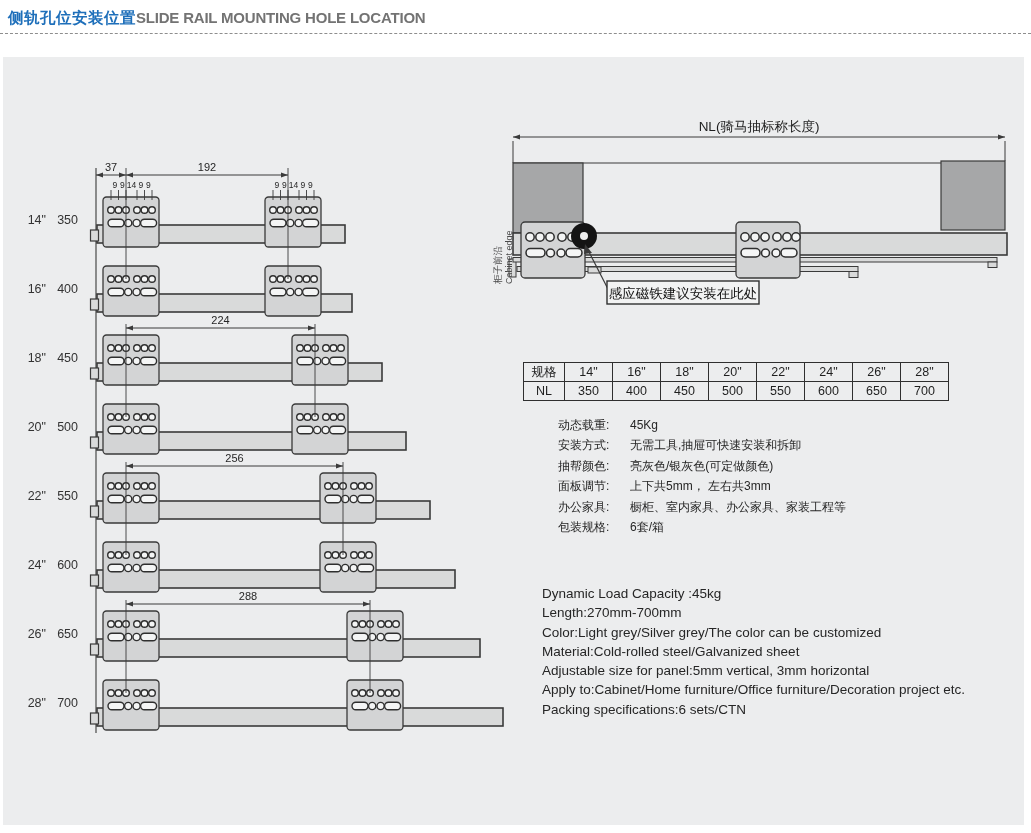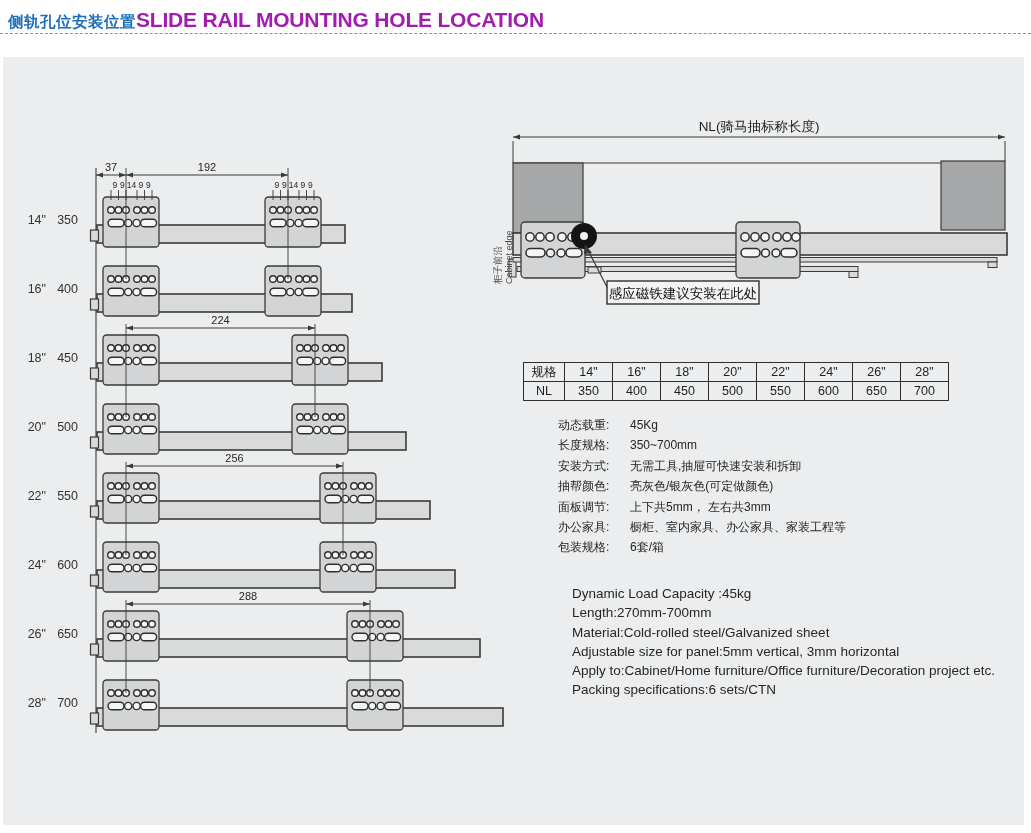--- a/index.html
+++ b/index.html
@@ -1,31 +1,31 @@
 <!DOCTYPE html>
 <html><head>
 <meta charset="utf-8">
 <style>
   html,body{margin:0;padding:0;background:#ffffff;font-family:"Liberation Sans",sans-serif;}
   #page{position:relative;width:1031px;height:833px;background:#fff;overflow:hidden;}
   #header{position:absolute;left:8px;top:8px;white-space:nowrap;}
   #title-cn{color:#1e6fba;font-size:15.5px;font-weight:bold;letter-spacing:.5px;text-align:right;}
-  #title-en{color:#a21caf;font-size:21px;font-weight:bold;letter-spacing:-0.2px;}
+  #title-en{color:#737373;font-size:15px;font-weight:bold;letter-spacing:-0.2px;}
   #dashed-divider{position:absolute;left:0;top:33px;width:1031px;border-top:1px dashed #8e8e8e;}
   #panel{position:absolute;left:3px;top:57px;width:1021px;height:768px;background:#ecedee;}
   #diagram-svg{position:absolute;left:0;top:0;width:1031px;height:833px;}
   #size-table{position:absolute;left:523px;top:343px;border-collapse:collapse;margin-top:19px;}
   #size-table td{border:1.3px solid #2f2f2f;font-size:12.5px;color:#1f1f1f;text-align:center;
      padding:0;height:18px;font-weight:normal;}
   #size-table td.first{width:40px;}
   #size-table td.col{width:47px;}
   #specs-cn{position:absolute;left:558px;top:415px;font-size:12px;line-height:20.4px;color:#262626;}
   .spec-row{white-space:nowrap;}
   .spec-label{display:inline-block;min-width:72px;}
-  #specs-en{position:absolute;left:572px;top:584px;font-size:13.5px;line-height:19.3px;color:#262626;white-space:nowrap;}
+  #specs-en{position:absolute;left:542px;top:584px;font-size:13.5px;line-height:19.3px;color:#262626;white-space:nowrap;}
 </style>
 </head>
 <body>
 
 <div id="page">
   <div id="header">
     <span id="title-cn">侧轨孔位安装位置</span><span id="title-en">SLIDE RAIL MOUNTING HOLE LOCATION</span>
   </div>
   <div id="dashed-divider"></div>
   <div id="panel"></div>
@@ -392,28 +392,28 @@
           <td class="col">550</td>
           <td class="col">600</td>
           <td class="col">650</td>
           <td class="col">700</td>
         </tr>
       </tbody>
     </table>
 
   <div id="specs-cn">
       <div class="spec-row"><span class="spec-label">动态载重:</span><span>45Kg</span></div>
-      <div class="spec-row"><span class="spec-label">长度规格:</span><span>350~700mm</span></div>
       <div class="spec-row"><span class="spec-label">安装方式:</span><span>无需工具,抽屉可快速安装和拆卸</span></div>
       <div class="spec-row"><span class="spec-label">抽帮颜色:</span><span>亮灰色/银灰色(可定做颜色)</span></div>
       <div class="spec-row"><span class="spec-label">面板调节:</span><span>上下共5mm， 左右共3mm</span></div>
       <div class="spec-row"><span class="spec-label">办公家具:</span><span>橱柜、室内家具、办公家具、家装工程等</span></div>
       <div class="spec-row"><span class="spec-label">包装规格:</span><span>6套/箱</span></div>
     </div>
   <div id="specs-en">
       <div>Dynamic Load Capacity :45kg</div>
       <div>Length:270mm-700mm</div>
+      <div>Color:Light grey/Silver grey/The color can be customized</div>
       <div>Material:Cold-rolled steel/Galvanized sheet</div>
       <div>Adjustable size for panel:5mm vertical, 3mm horizontal</div>
       <div>Apply to:Cabinet/Home furniture/Office furniture/Decoration project etc.</div>
       <div>Packing specifications:6 sets/CTN</div>
     </div>
 </div>
 
 </body></html>

